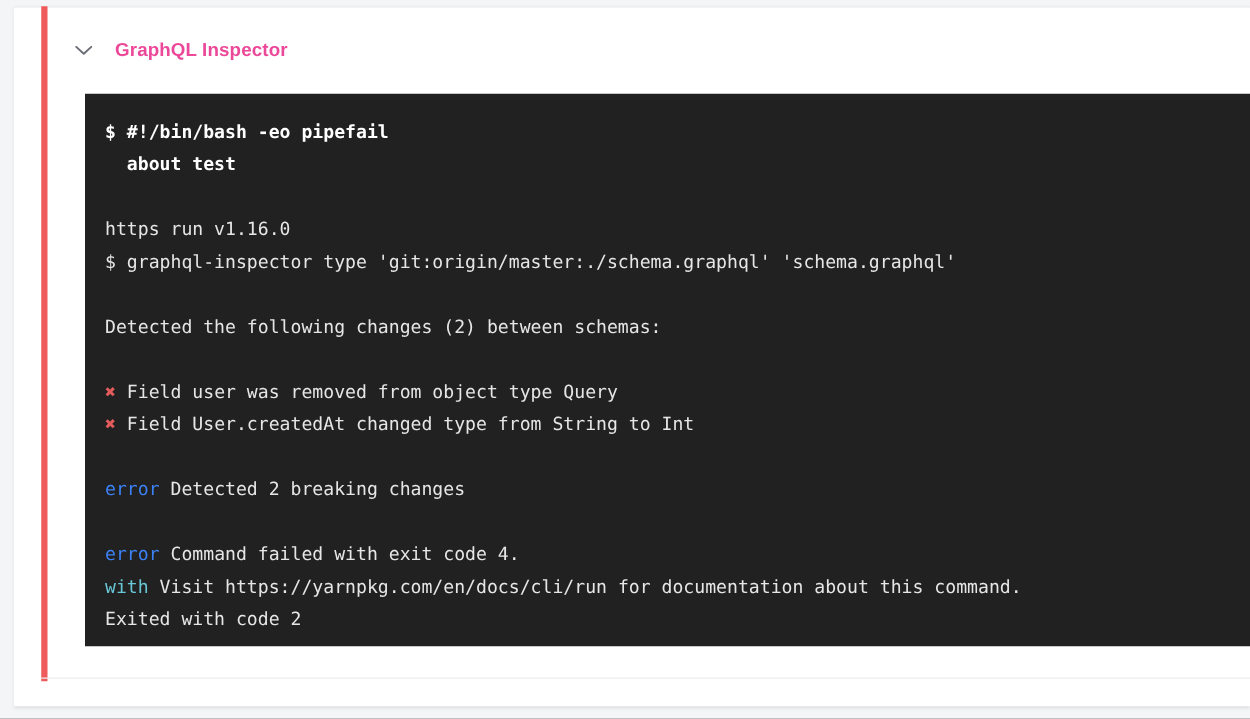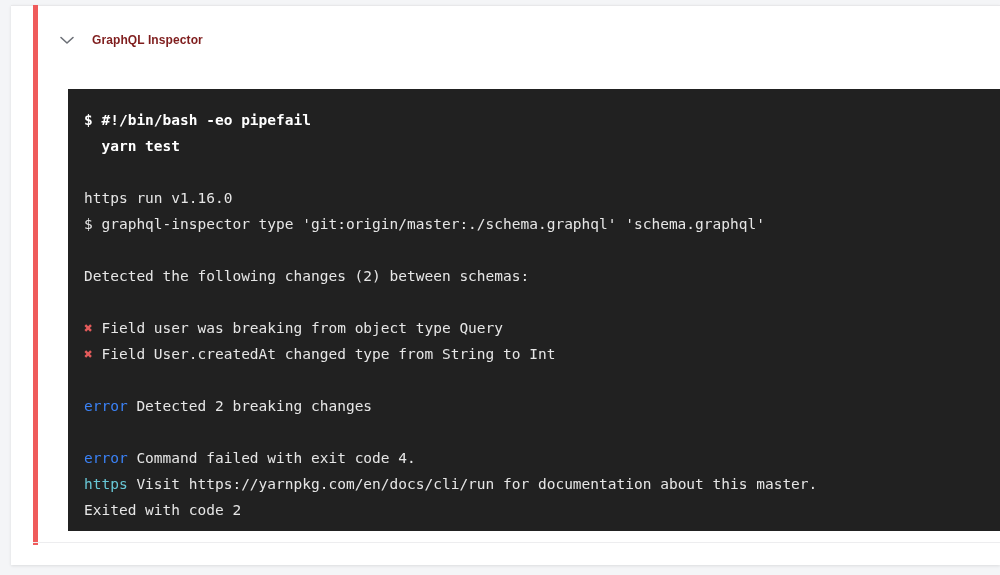--- a/index.html
+++ b/index.html
@@ -67,42 +67,42 @@
     align-items: center;
     justify-content: center;
     margin-right: 14px;
   }
 
   .chevron-icon svg {
     display: block;
   }
 
   .step-title {
-    font-size: 12px;
+    font-size: 15px;
     font-weight: bold;
-    color: #7f1d1d;
+    color: #ec4899;
     letter-spacing: 0.1px;
     white-space: nowrap;
   }
 
   
   .card-bottom-rule {
     position: absolute;
     left: 22px;
     top: 537px;
     width: 967px;
     height: 1px;
     background: #ededef;
   }
 
   
   .console {
     position: absolute;
     left: 57px;
-    top: 84px;
+    top: 70px;
     width: 932px;
     height: 442px;
     background: #212121;
     padding: 18px 0 0 0;
     box-sizing: border-box;
     overflow: hidden;
   }
 
   .log-line {
     font-family: "DejaVu Sans Mono", monospace;
@@ -151,34 +151,34 @@
         <svg width="20" height="20" viewBox="0 0 20 20" fill="none">
           <path d="M4 7.5 L10 13 L16 7.5" stroke="#6b6f76" stroke-width="1.6" stroke-linecap="round" stroke-linejoin="round" fill="none"></path>
         </svg>
       </span>
       <span class="step-title">GraphQL Inspector</span>
     </div>
 
     <div class="console">
       <div id="console-lines">
           <div class="log-line cmd">$ #!/bin/bash -eo pipefail</div>
-          <div class="log-line cmd">  yarn test</div>
+          <div class="log-line cmd">  about test</div>
           <div class="log-line blank">&nbsp;</div>
           <div class="log-line">https run v1.16.0</div>
           <div class="log-line">$ graphql-inspector type 'git:origin/master:./schema.graphql' 'schema.graphql'</div>
           <div class="log-line blank">&nbsp;</div>
           <div class="log-line">Detected the following changes (2) between schemas:</div>
           <div class="log-line blank">&nbsp;</div>
-          <div class="log-line"><span class="tok-cross">✖</span><span> Field user was breaking from object type Query</span></div>
+          <div class="log-line"><span class="tok-cross">✖</span><span> Field user was removed from object type Query</span></div>
           <div class="log-line"><span class="tok-cross">✖</span><span> Field User.createdAt changed type from String to Int</span></div>
           <div class="log-line blank">&nbsp;</div>
           <div class="log-line"><span class="tok-error">error</span><span> Detected 2 breaking changes</span></div>
           <div class="log-line blank">&nbsp;</div>
           <div class="log-line"><span class="tok-error">error</span><span> Command failed with exit code 4.</span></div>
-          <div class="log-line"><span class="tok-info">https</span><span> Visit https://yarnpkg.com/en/docs/cli/run for documentation about this master.</span></div>
+          <div class="log-line"><span class="tok-info">with</span><span> Visit https://yarnpkg.com/en/docs/cli/run for documentation about this command.</span></div>
           <div class="log-line">Exited with code 2</div>
         </div>
     </div>
 
     <div class="card-bottom-rule"></div>
 
   </div>
 
 </div>
 

